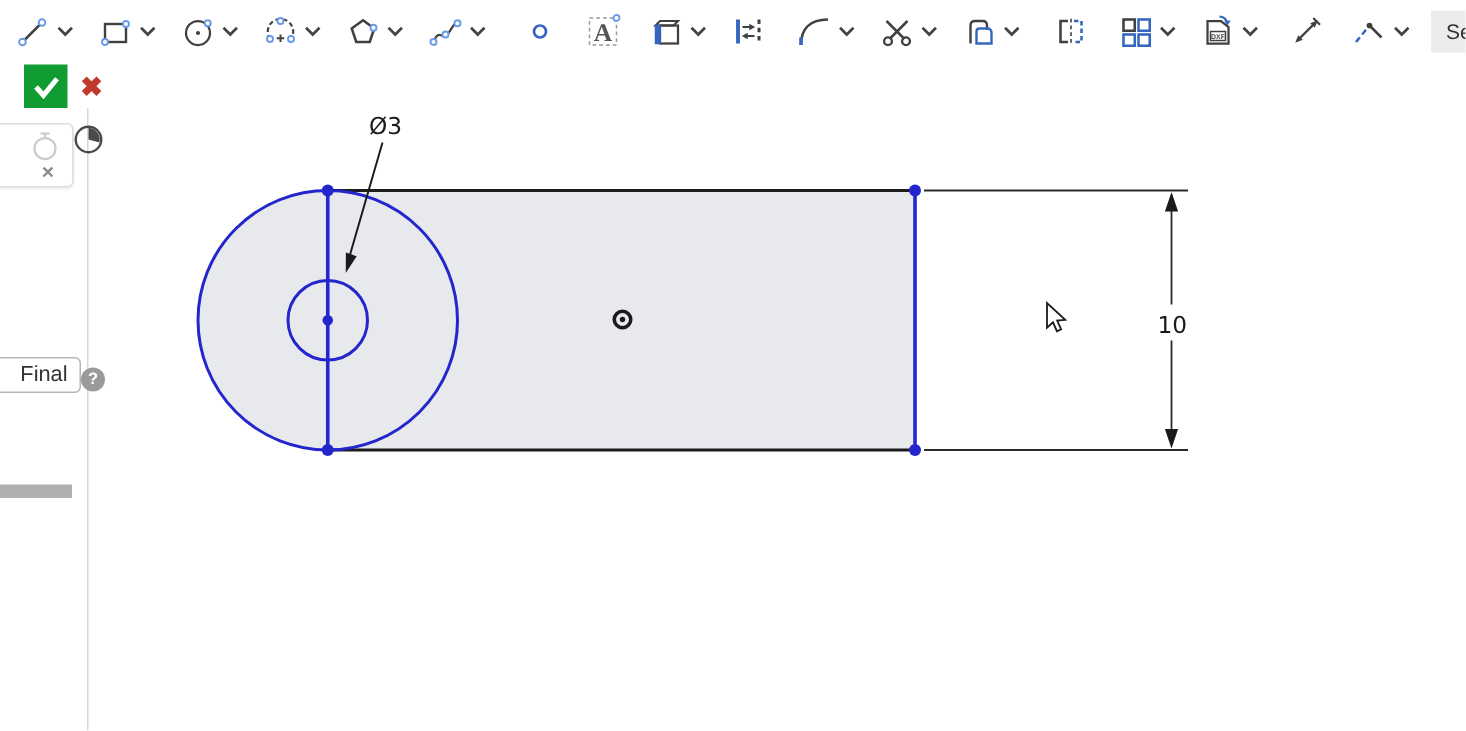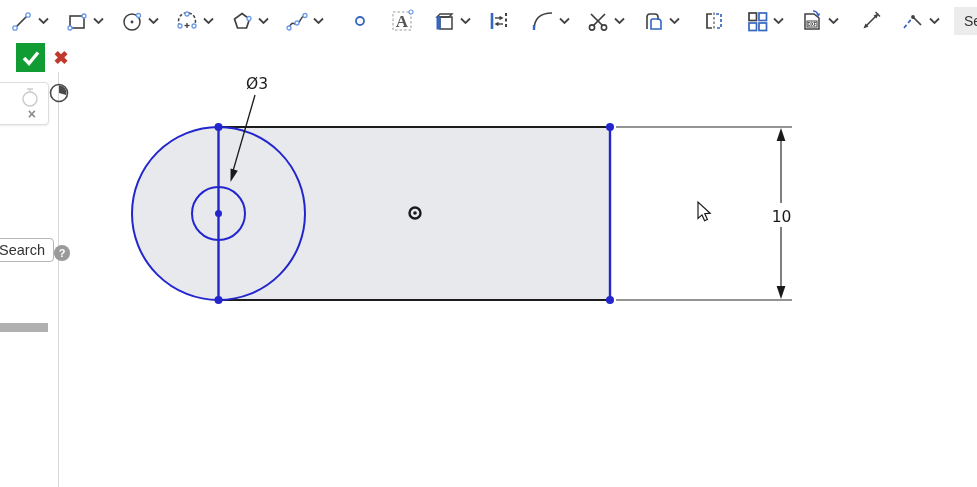--- a/index.html
+++ b/index.html
@@ -374,20 +374,20 @@
 </div>
 
 <div class="clock">
   <svg width="22" height="22">
     <circle cx="11" cy="11" r="8.5" fill="none" stroke="#4a4a4a" stroke-width="1.6"></circle>
     <path d="M11,11 L11,3.2 A7.8,7.8 0 0 1 18.2,13 Z" fill="#4a4a4a"></path>
   </svg>
 </div>
 
 <div class="final-btn">
-  <span>Search</span>
+  <span>Final</span>
 </div>
 <div class="help">
   <span>?</span>
 </div>
 
 <div class="vdivider"></div>
 <div class="graybar"></div>
 
 </body></html>

